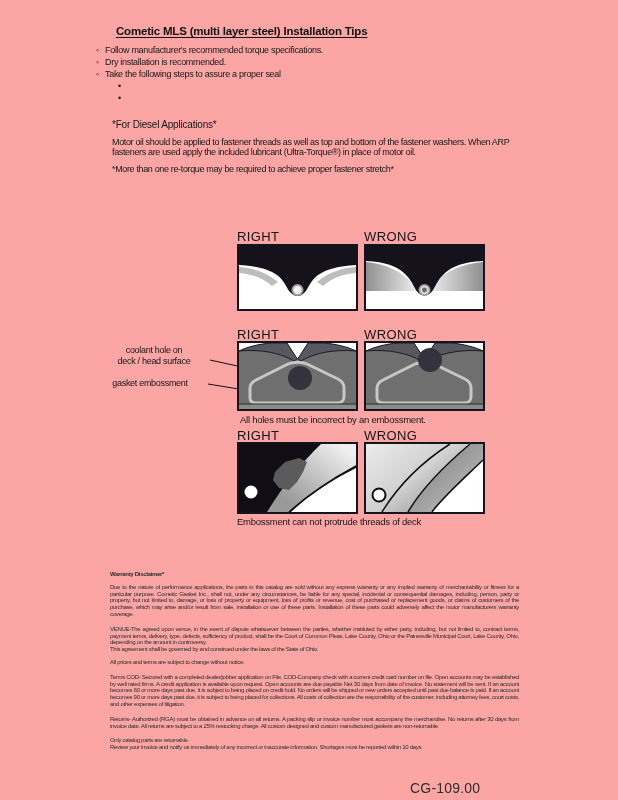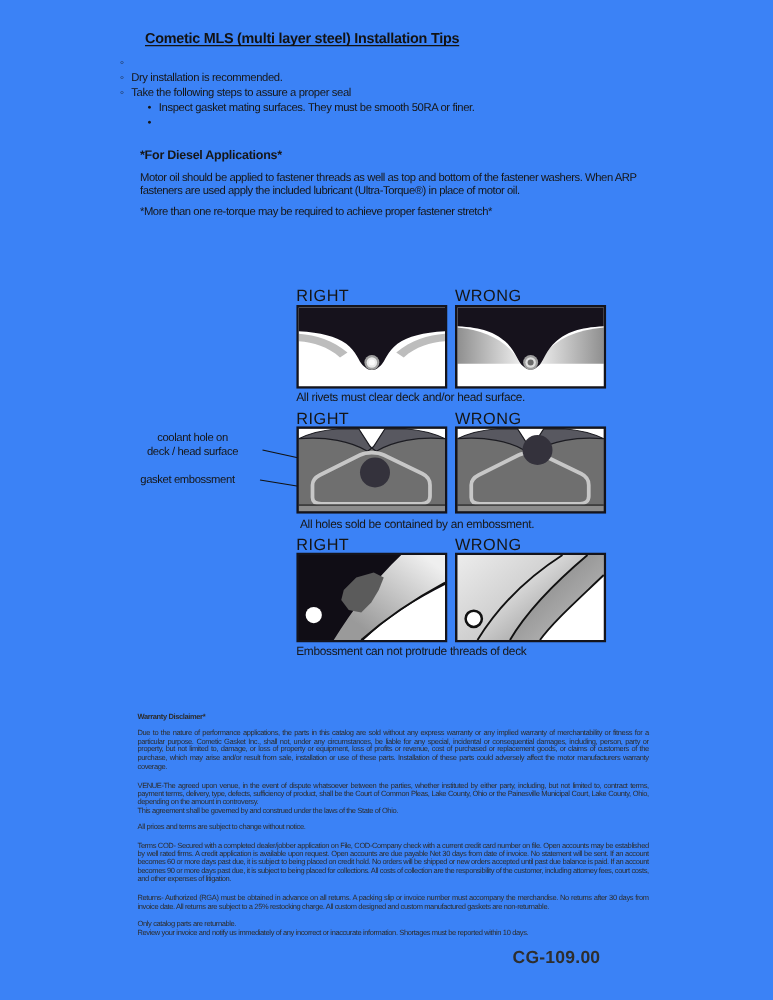--- a/index.html
+++ b/index.html
@@ -1,75 +1,75 @@
 <!DOCTYPE html>
 <html><head>
 <meta charset="utf-8">
 <style>
   * { margin:0; padding:0; box-sizing:border-box; }
   html,body { background:#e9e9e9; }
   .page {
-    position:relative; width:618px; height:800px; background:#3b82f6;
+    position:relative; width:618px; height:800px; background:#fca5a5;
     font-family:"Liberation Sans", sans-serif; color:#1c1c1c; overflow:hidden;
     margin:0 auto;
   }
   .abs { position:absolute; }
 
   .title {
     left:116px; top:25px; font-size:11.5px; font-weight:bold; letter-spacing:-0.2px;
     text-decoration:underline; text-underline-offset:2px; color:#121212;
   }
 
   .tips { left:96px; top:44px; width:436px; font-size:9px; letter-spacing:-0.3px; line-height:12px; color:#161616; }
   .tips .row { display:flex; }
   .tips .row.sub { margin-left:22px; }
   .tips .marker { width:9px; flex:0 0 9px; font-size:9px; }
 
   .diesel { left:112px; top:118px; width:414px; color:#161616; }
-  .diesel h2 { font-size:10px; font-weight:bold; letter-spacing:-0.2px; line-height:13px; }
+  .diesel h2 { font-size:10px; font-weight:normal; letter-spacing:-0.2px; line-height:13px; }
   .diesel p { font-size:9px; letter-spacing:-0.35px; line-height:10px; margin-top:6px; }
 
   .dlabel { font-size:13px; letter-spacing:0.4px; color:#151515; width:121px; line-height:14px; }
   .caption { font-size:9.5px; letter-spacing:-0.25px; color:#161616; line-height:12.5px; }
 
   .ann { font-size:9px; letter-spacing:-0.3px; color:#161616; width:116px; text-align:center; line-height:11px; }
 
   .panel { width:121px; }
 
   .legal { left:110px; top:571px; width:409px; font-size:6px; letter-spacing:-0.3px; line-height:6.8px; color:#2c2c2c; }
   .legal .lh { font-weight:bold; font-size:6px; }
   .legal p { text-align:justify; }
   .legal .mt6 { margin-top:6px; }
   .legal .mt8 { margin-top:8px; }
   .legal .nj { text-align:left; }
 
-  .pagenum { left:410px; top:757px; font-size:14px; color:#2e2e2e; letter-spacing:0.2px;font-weight:bold; }
+  .pagenum { left:410px; top:780px; font-size:14px; color:#2e2e2e; letter-spacing:0.2px; }
 </style>
 </head>
 <body>
 
 <div class="page">
 
   <div class="abs title">Cometic MLS (multi layer steel) Installation Tips</div>
 
   <div class="abs tips">
     <div class="row">
       <span class="marker">◦</span>
+      <span>Follow manufacturer's recommended torque specifications.</span>
     </div>
     <div class="row">
       <span class="marker">◦</span>
       <span>Dry installation is recommended.</span>
     </div>
     <div class="row">
       <span class="marker">◦</span>
       <span>Take the following steps to assure a proper seal</span>
     </div>
     <div class="row sub">
       <span class="marker">•</span>
-      <span>Inspect gasket mating surfaces.  They must be smooth 50RA or finer.</span>
     </div>
     <div class="row sub">
       <span class="marker">•</span>
     </div>
   </div>
 
   <div class="abs diesel">
     <h2>*For Diesel Applications*</h2>
     <p>Motor oil should be applied to fastener threads as well as top and bottom of the fastener washers. When ARP fasteners are used apply the included lubricant (Ultra-Torque®) in place of motor oil.</p>
     <p style="margin-top:7px">*More than one re-torque may be required to achieve proper fastener stretch*</p>
@@ -103,21 +103,20 @@
     <rect x="1" y="1" width="119" height="65" fill="#ffffff"></rect>
     <path d="M2,18 C22,20 38,27 48,40 C50,43 51,45 52,47 L2,47 Z" fill="url(#w1l)"></path>
     <path d="M119,18 C97,20 81,27 71,40 C69,43 68,45 67,47 L119,47 Z" fill="url(#w1r)"></path>
     <path d="M2,2 L119,2 L119,17 C99,18 89,22 81,29 C73,36 71,44 68,47.5 C65,50.5 63,51.5 60.5,51.5 C58,51.5 56,50.5 53,47.5 C50,44 48,36 40,29 C32,22 22,18 2,17 Z" fill="#16121c"></path>
     <circle cx="60.5" cy="46" r="6" fill="#9e9e9e"></circle>
     <circle cx="60.5" cy="46" r="4.2" fill="#dedede"></circle>
     <circle cx="60.5" cy="46" r="2.4" fill="#6a6a6a"></circle>
     <rect x="1" y="1" width="119" height="65" fill="none" stroke="#14141c" stroke-width="2"></rect>
   </svg>
 
-  <div class="abs caption" style="left:237px; top:313px;">All rivets must clear deck and/or head surface.</div>
 
   <div class="abs dlabel" style="left:237px; top:328px;">RIGHT</div>
   <div class="abs dlabel" style="left:364px; top:328px;">WRONG</div>
 
   <div class="abs ann" style="left:96px; top:345px;">
     <div>coolant hole on</div>
     <div>deck / head surface</div>
   </div>
   <div class="abs ann" style="left:92px; top:378px;">gasket embossment</div>
 
@@ -148,21 +147,21 @@
     <path d="M2,2 L119,2 L119,10 C111,6 99,3 87,2 L71,2 L62,16 L60.5,17.5 L59,16 L50,2 L34,2 C22,3 10,6 2,10 Z" fill="#ffffff"></path>
     <path d="M34,2 L50,2 L59,16 L60.5,17.5 L57,20 C44,12 24,8 2,10 C10,6 22,3 34,2 Z" fill="#585860" stroke="#1c1c22" stroke-width="1"></path>
     <path d="M87,2 L71,2 L62,16 L60.5,17.5 L64,20 C77,12 97,8 119,10 C111,6 99,3 87,2 Z" fill="#585860" stroke="#1c1c22" stroke-width="1"></path>
     <path d="M13,57 L13,47 C13,43 15,41 19,39 L51,23 C56,20.5 65,20.5 70,23 L101,38 C105,40 107,43 107,47 L107,56 C107,60 104,62 100,62 L20,62 C16,62 13,61 13,57 Z" fill="none" stroke="#c7c7c7" stroke-width="3"></path>
     <circle cx="66" cy="19" r="12" fill="#34323c"></circle>
     <rect x="2" y="62.5" width="117" height="1.2" fill="#2e2e2e"></rect>
     <rect x="2" y="63.7" width="117" height="4.3" fill="#8b8b8b"></rect>
     <rect x="1" y="1" width="119" height="68" fill="none" stroke="#14141c" stroke-width="2"></rect>
   </svg>
 
-  <div class="abs caption" style="left:240px; top:414px;">All holes sold be contained by an embossment.</div>
+  <div class="abs caption" style="left:240px; top:414px;">All holes must be incorrect by an embossment.</div>
 
   <div class="abs dlabel" style="left:237px; top:429px;">RIGHT</div>
   <div class="abs dlabel" style="left:364px; top:429px;">WRONG</div>
 
   <svg class="abs panel" style="left:237px; top:442px;" width="121" height="72" viewBox="0 0 121 72">
     <defs>
       <linearGradient id="g3r" x1="0.2" y1="0.8" x2="0.9" y2="0.1">
         <stop offset="0" stop-color="#9a9a9a"></stop>
           <stop offset="1" stop-color="#efefef"></stop>
       </linearGradient>

